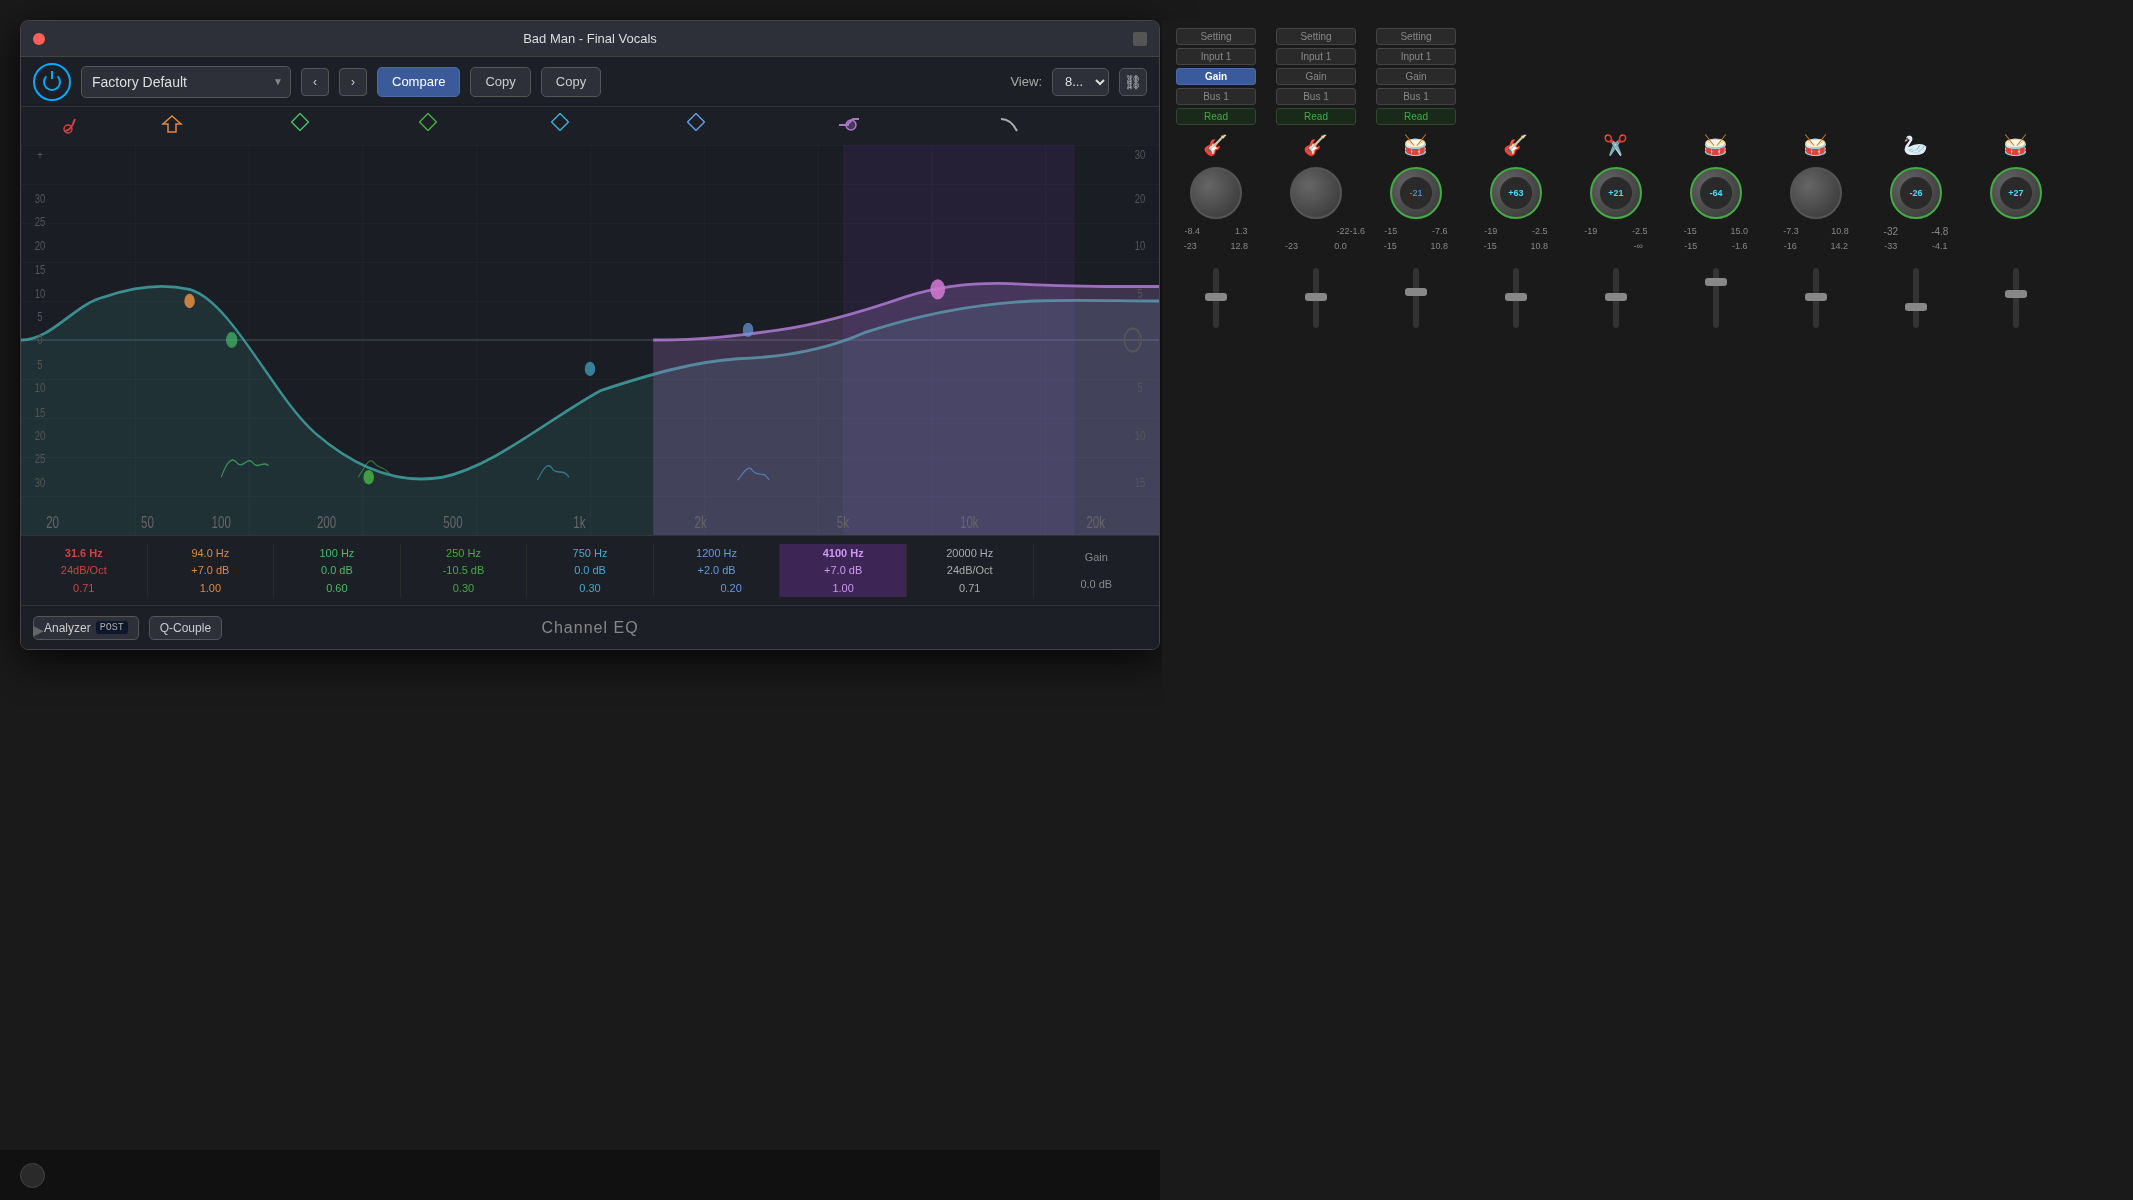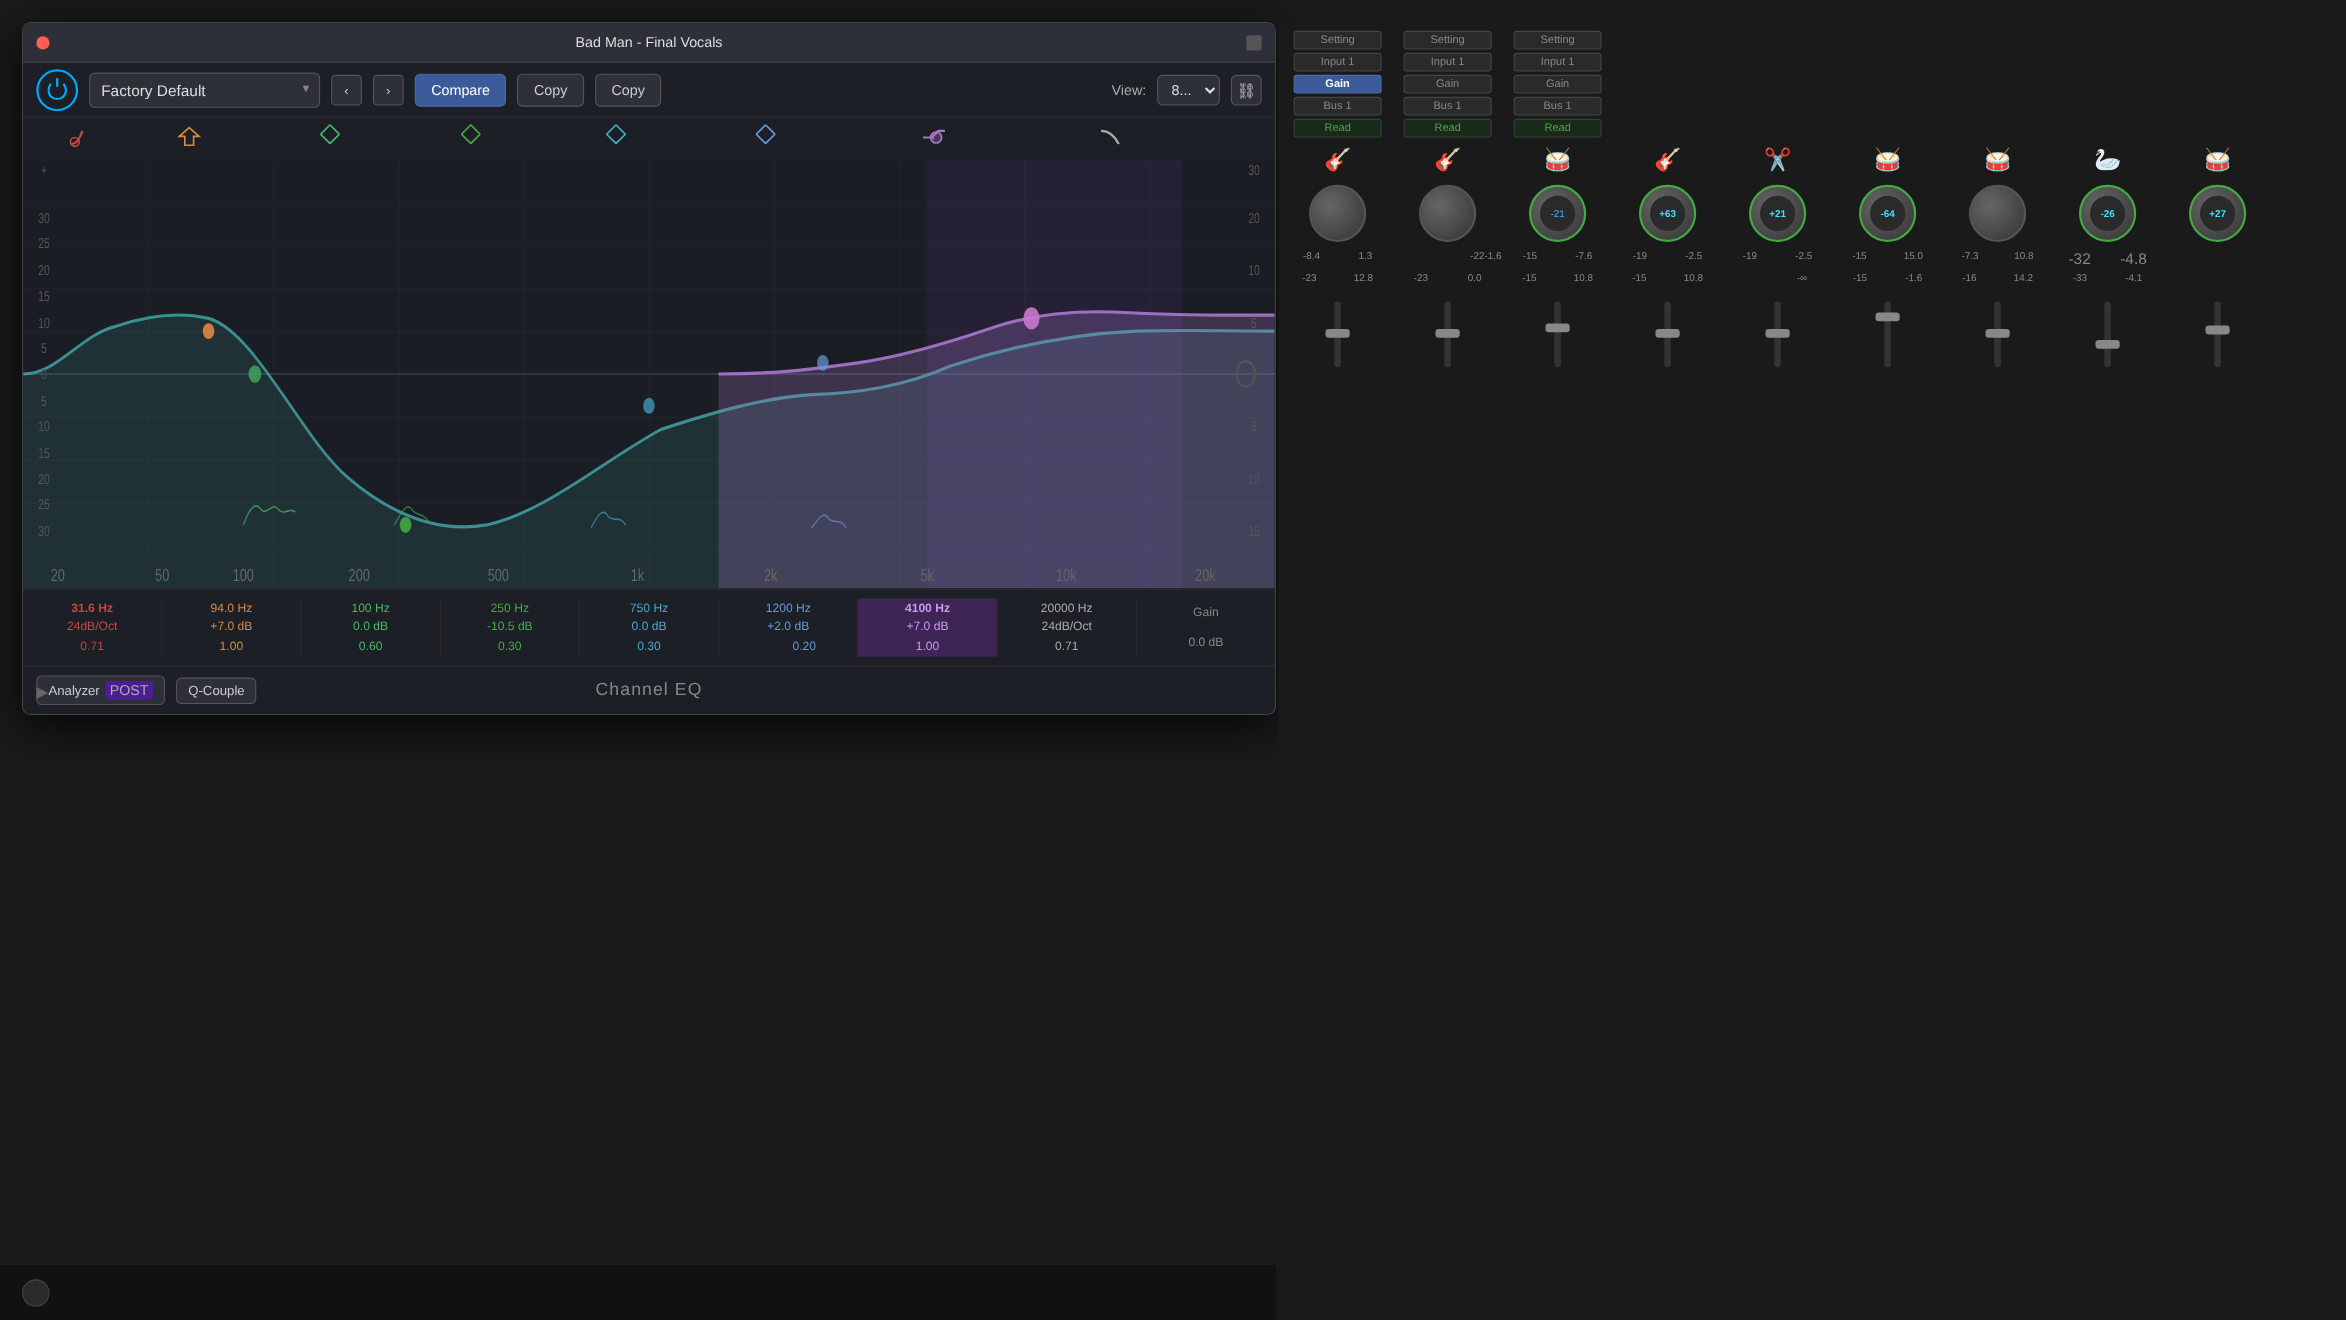--- a/index.html
+++ b/index.html
@@ -252,25 +252,26 @@
       border-radius: 5px;
       color: #ccc;
       padding: 4px 10px;
       font-size: 12px;
       cursor: pointer;
       display: flex;
       align-items: center;
       gap: 5px;
     }
     .post-badge {
-      background: #4c1d95;
+      background: #0f172a;
       border-radius: 3px;
       padding: 1px 4px;
-      font-size: 13px;
+      font-size: 10px;
       color: #aaa;
+      font-family: Liberation Mono, monospace;
     }
     .qcouple-btn {
       background: #2d3038;
       border: 1px solid #555;
       border-radius: 5px;
       color: #ccc;
       padding: 4px 10px;
       font-size: 12px;
       cursor: pointer;
     }
@@ -646,21 +647,21 @@
       <span>-2.5</span>
     </div>
     <div style="width:98px; display:flex; justify-content:space-around; font-size:9px; color:#888;">
       <span>-15</span>
       <span>15.0</span>
     </div>
     <div style="width:98px; display:flex; justify-content:space-around; font-size:9px; color:#888;">
       <span>-7.3</span>
       <span>10.8</span>
     </div>
-    <div style="width:98px; display:flex; justify-content:space-around; font-size:14px; color:#888;">
+    <div style="width:98px; display:flex; justify-content:space-around; font-size:10px; color:#888;">
       <span>-32</span>
       <span>-4.8</span>
     </div>
     <div style="width:98px; display:flex; justify-content:space-around; font-size:9px; color:#888;">
       <span></span>
       <span></span>
     </div>
   </div>
 
   <div style="display:flex; padding:2px 5px; gap:2px;">

